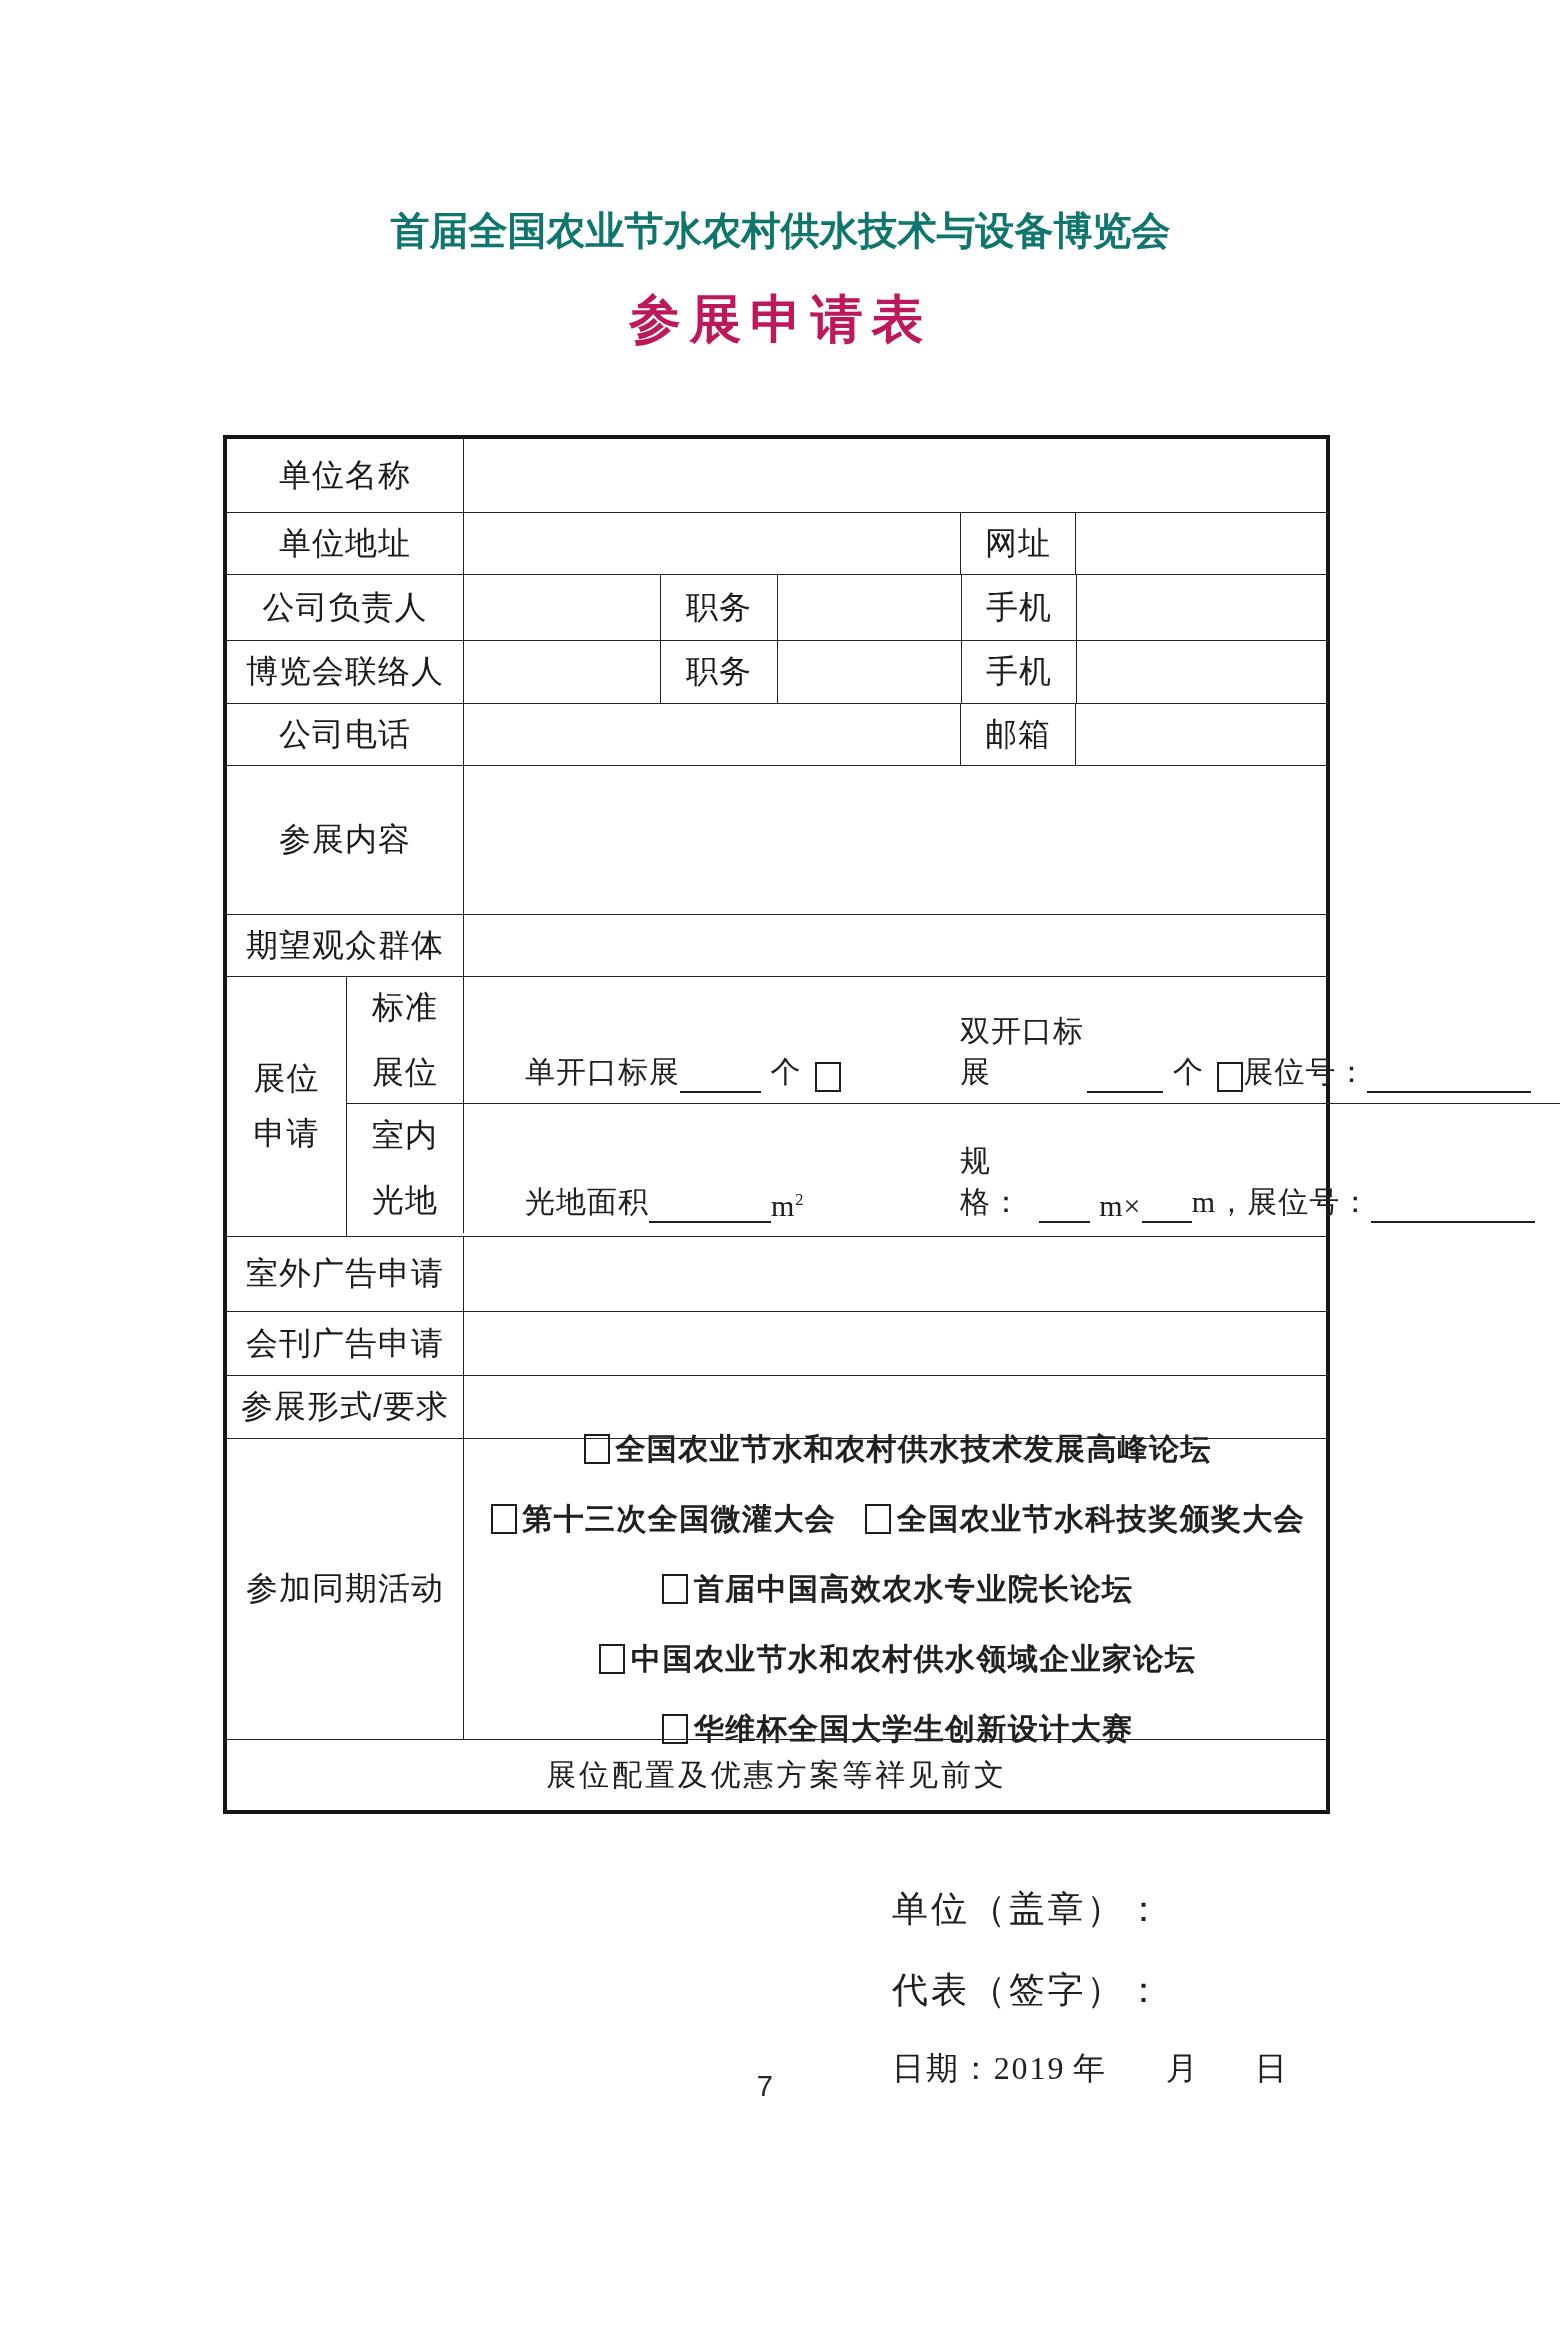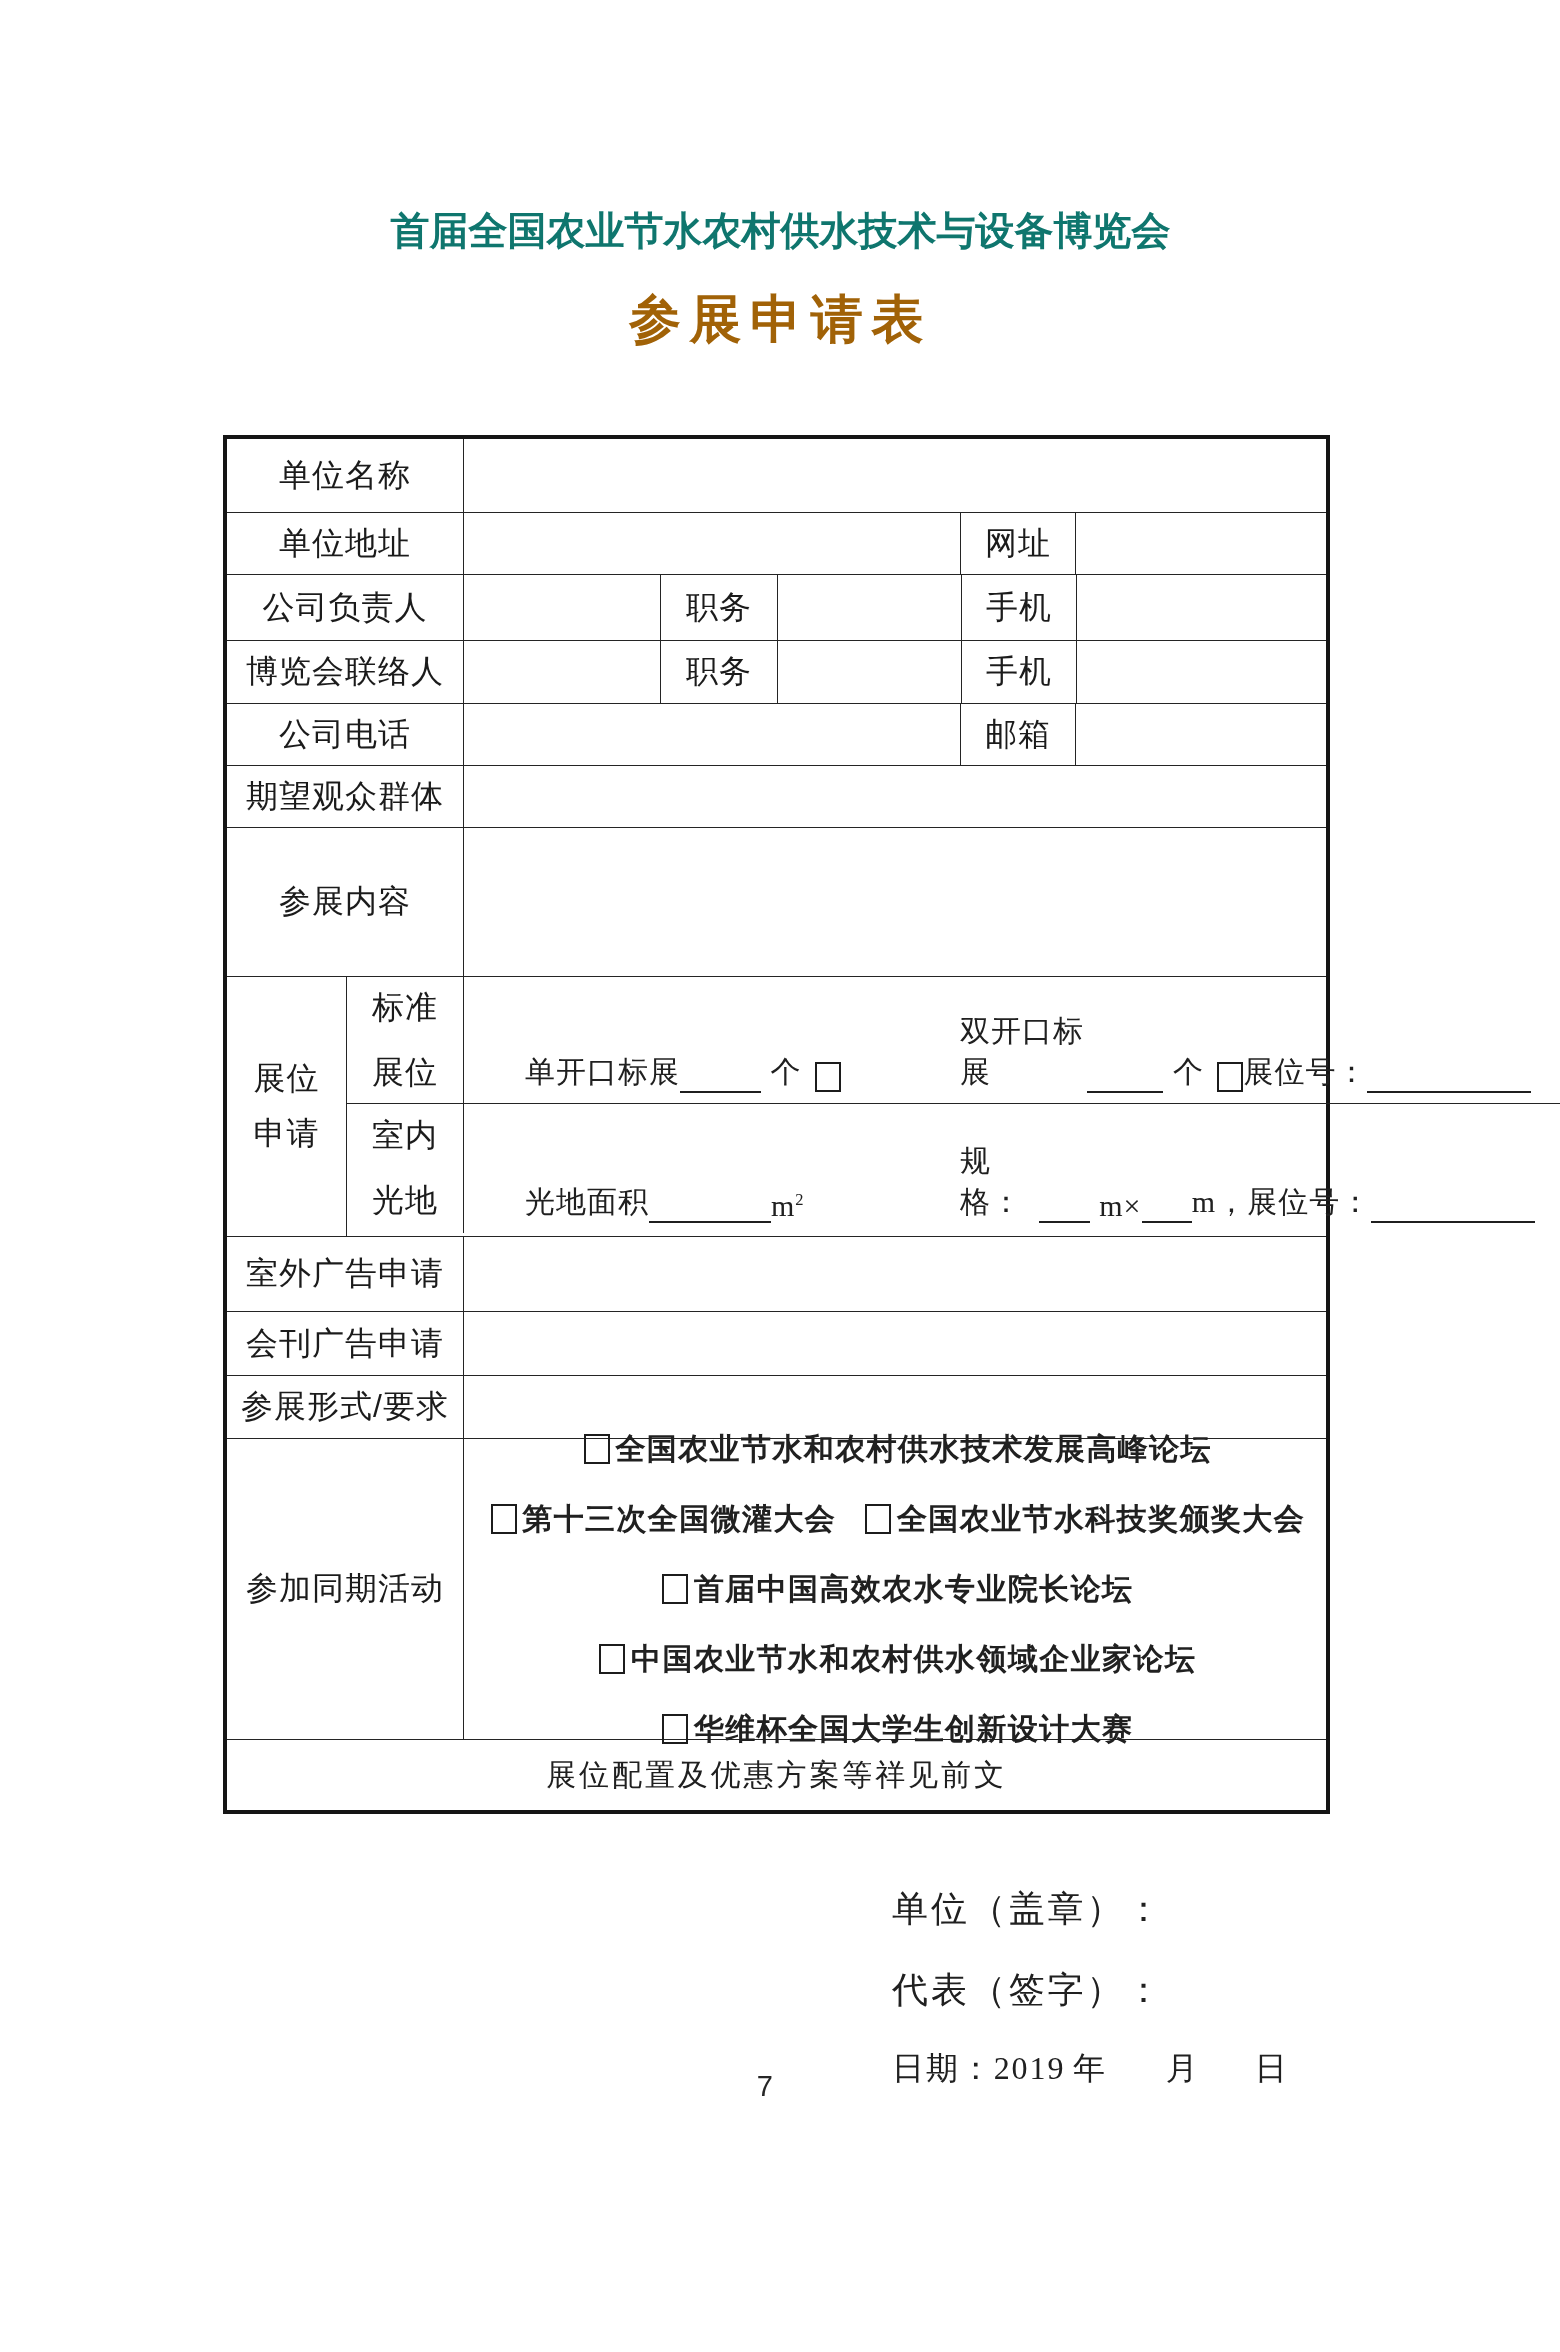--- a/index.html
+++ b/index.html
@@ -19,21 +19,21 @@
     position:absolute; top:204px; left:0; width:100%;
     text-align:center;
     font-size:39px; font-weight:bold; letter-spacing:0px;
     color:#0f766e;
   }
   .form-title{
     position:absolute; top:285px; left:0; width:100%;
     text-align:center;
     font-family:"Liberation Serif", serif;
     font-size:52px; font-weight:600; letter-spacing:8.6px;
-    color:#a16207;
+    color:#be185d;
   }
   
   .form-table{
     position:absolute; left:223px; top:435px;
     width:1107px;
     border:4.8px solid #151515;
     background:#fff;
   }
   .tr{ display:flex; border-bottom:1.9px solid var(--line); }
   .tr:last-child{ border-bottom:none; }
@@ -149,27 +149,27 @@
     <div class="cell grow"></div>
   </div>
 
   <div class="tr r5">
     <div class="cell w-label lbl">公司电话</div>
     <div class="cell w-wide"></div>
     <div class="cell w-key lbl">邮箱</div>
     <div class="cell grow"></div>
   </div>
 
+  <div class="tr r6">
+    <div class="cell w-label lbl">参展内容</div>
+    <div class="cell grow"></div>
+  </div>
+
   <div class="tr r7">
     <div class="cell w-label lbl">期望观众群体</div>
-    <div class="cell grow"></div>
-  </div>
-
-  <div class="tr r6">
-    <div class="cell w-label lbl">参展内容</div>
     <div class="cell grow"></div>
   </div>
 
   <div class="tr booth">
     <div class="booth-main">
       <div class="stack">
         <span class="lbl">展位</span>
         <span class="lbl">申请</span>
       </div>
     </div>

